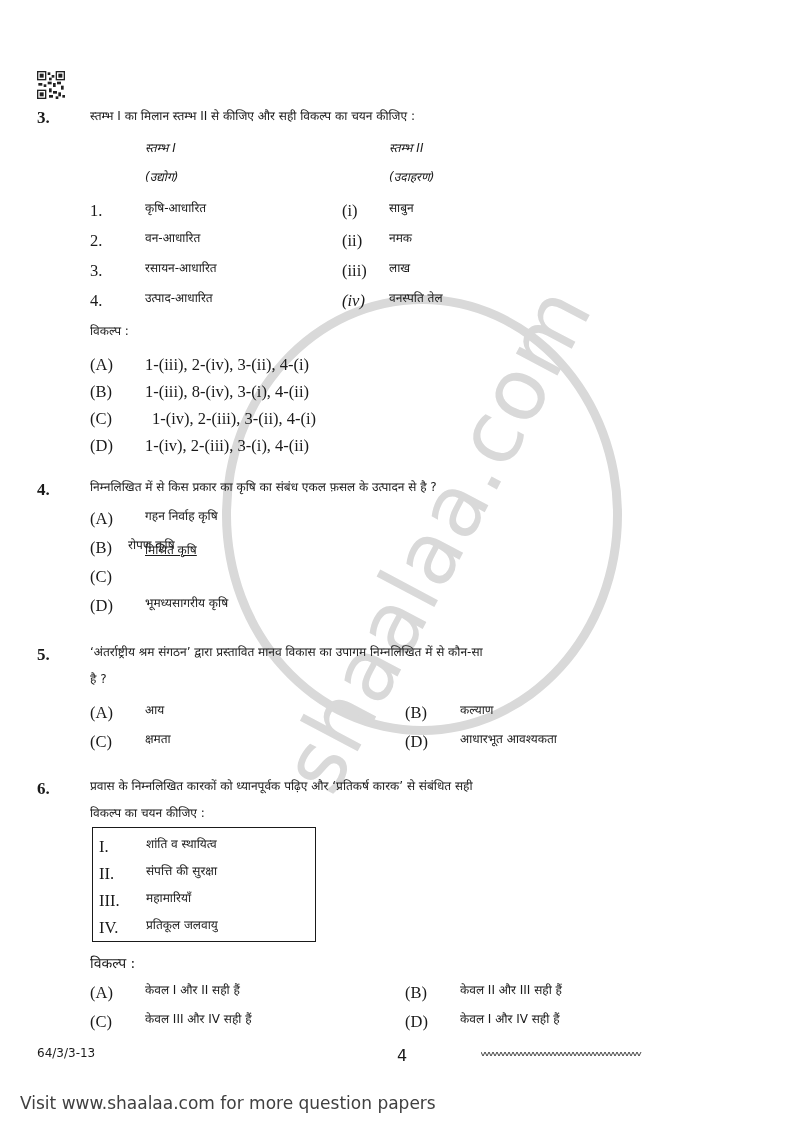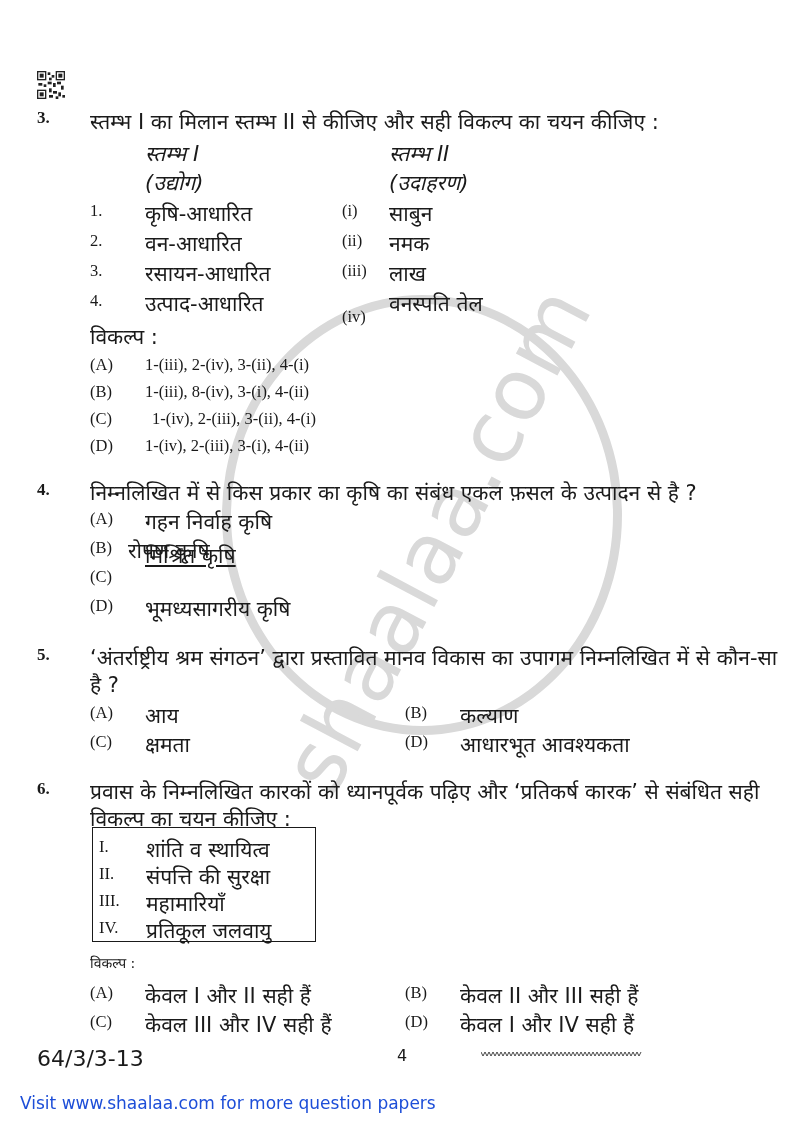--- a/index.html
+++ b/index.html
@@ -3,43 +3,43 @@
   <meta charset="utf-8">
   <style>
     html, body { margin: 0; padding: 0; background: #ffffff; }
     body {
       width: 800px; height: 1131px; position: relative; overflow: hidden;
       font-family: "DejaVu Serif", "Liberation Serif", serif;
       color: #1a1a1a;
     }
     .abs { position: absolute; }
     .qnum { font-family: "Liberation Serif", serif; font-weight: bold; font-size: 17px; }
-    .hi { font-family: "DejaVu Sans", sans-serif; font-size: 21px; white-space: nowrap; }
+    .hi { font-family: "DejaVu Sans", sans-serif; font-size: 12px; white-space: nowrap; }
     .lbl { font-family: "Liberation Serif", serif; font-size: 16.5px; white-space: nowrap; }
     .num { font-family: "Liberation Serif", serif; font-size: 16.5px; white-space: nowrap; }
     .ital { font-style: italic; text-align: right; }
     .wm-circle {
       position: absolute; left: 222px; top: 295px; width: 400px; height: 440px;
       border: 9px solid #d9d9d9; border-radius: 50%;
       box-sizing: border-box; pointer-events: none;
     }
     .wm-text {
       position: absolute; left: 168px; top: 505px; width: 520px; text-align: center;
       font-family: "DejaVu Sans", sans-serif; font-size: 86px; color: #d9d9d9;
       transform: rotate(-62deg); transform-origin: center center;
       pointer-events: none; letter-spacing: 1px;
     }
     .box {
       position: absolute; left: 92px; top: 827px; width: 224px; height: 115px;
       border: 1.5px solid #1a1a1a; box-sizing: border-box;
     }
     .qr { position: absolute; left: 37px; top: 71px; width: 28px; height: 28px; }
-    .footer-code { font-family: "DejaVu Sans", sans-serif; font-size: 22px; }
+    .footer-code { font-family: "DejaVu Sans", sans-serif; font-size: 12px; }
     .footer-page { font-family: "DejaVu Sans", sans-serif; font-size: 16px; }
-    .visit { font-family: "DejaVu Sans", sans-serif; font-size: 17px; color: #1d4ed8; }
+    .visit { font-family: "DejaVu Sans", sans-serif; font-size: 17px; color: #404040; }
   </style>
 </head>
 <body>
 
 <div class="wm-circle"></div>
 <div class="wm-text">shaalaa.com</div>
 
 <svg class="qr" viewBox="0 0 21 21">
   <rect x="0" y="0" width="7" height="7" fill="#222"></rect>
     <rect x="1" y="1" width="5" height="5" fill="#fff"></rect>
@@ -86,21 +86,21 @@
   <span class="abs num" style="left:342px;top:231px;">(ii)</span>
   <span class="abs hi" style="left:389px;top:229px;">नमक</span>
 
   <span class="abs num" style="left:90px;top:261px;">3.</span>
   <span class="abs hi" style="left:145px;top:259px;">रसायन-आधारित</span>
   <span class="abs num" style="left:342px;top:261px;text-align:center;">(iii)</span>
   <span class="abs hi" style="left:389px;top:259px;">लाख</span>
 
   <span class="abs num" style="left:90px;top:291px;">4.</span>
   <span class="abs hi" style="left:145px;top:289px;">उत्पाद-आधारित</span>
-  <span class="abs num" style="left:342px;top:307px;">(iv)</span>
+  <span class="abs num" style="left:342px;top:291px;font-style:italic;">(iv)</span>
   <span class="abs hi" style="left:389px;top:289px;">वनस्पति तेल</span>
 
   <span class="abs hi" style="left:90px;top:322px;">विकल्प :</span>
 
   <span class="abs lbl" style="left:90px;top:355px;">(A)</span>
   <span class="abs num" style="left:145px;top:355px;">1-(iii), 2-(iv), 3-(ii), 4-(i)</span>
   <span class="abs lbl" style="left:90px;top:382px;">(B)</span>
   <span class="abs num" style="left:145px;top:382px;">1-(iii), 8-(iv), 3-(i), 4-(ii)</span>
   <span class="abs lbl" style="left:90px;top:409px;">(C)</span>
   <span class="abs num" style="left:145px;top:409px;margin-left:7px;">1-(iv), 2-(iii), 3-(ii), 4-(i)</span>

